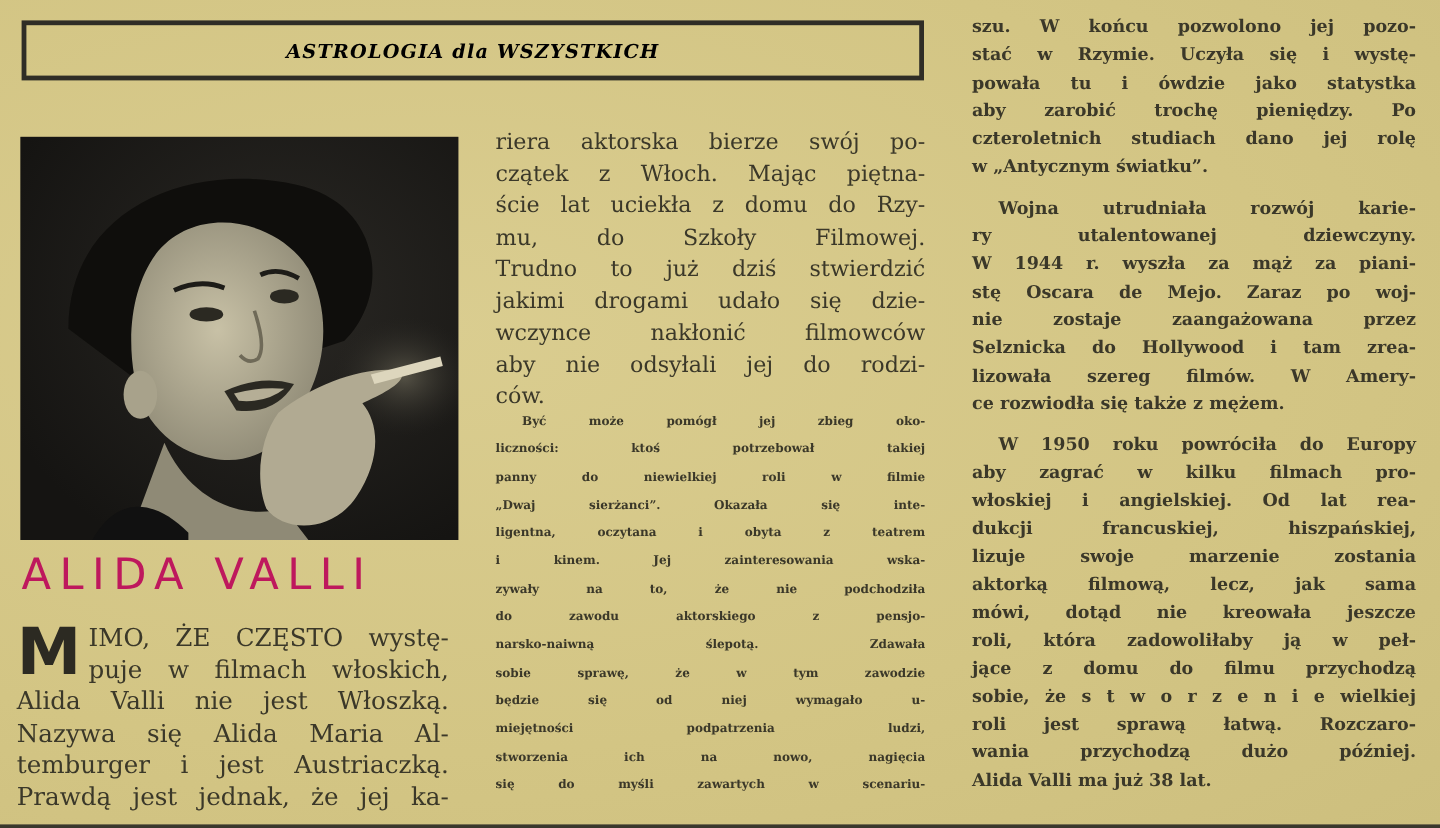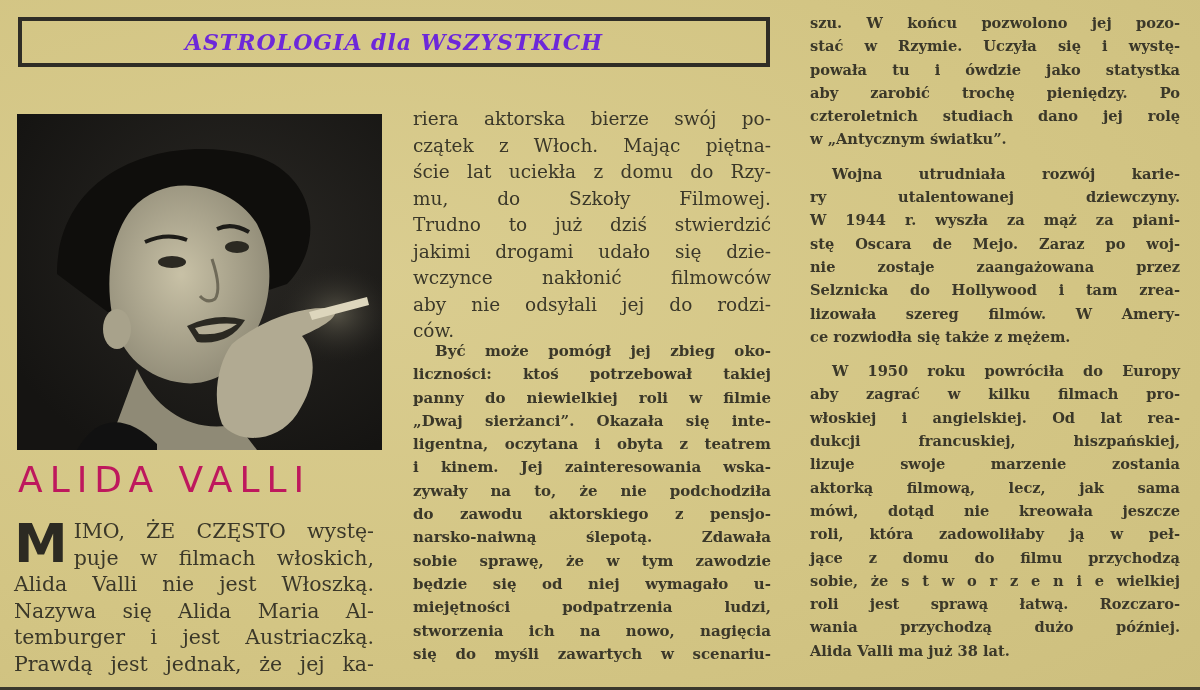--- a/index.html
+++ b/index.html
@@ -11,21 +11,21 @@
     font-family:"DejaVu Serif", serif;
   }
   .page { position:absolute; left:0; top:0; width:1200px; height:690px; }
   .header-box {
     position:absolute; left:18px; top:17px; width:752px; height:50px;
     border:4px solid #2f2d26; box-sizing:border-box;
     display:flex; align-items:center; justify-content:center;
   }
   .header-title {
     font-family:"DejaVu Serif", serif; font-weight:bold; font-style:italic;
-    font-size:22px; letter-spacing:1px; color:#6d28d9; white-space:pre;
+    font-size:16px; letter-spacing:1px; color:#000000; white-space:pre;
   }
   .photo {
     position:absolute; left:17px; top:114px; width:365px; height:336px;
     background:#1e1d1a; overflow:hidden;
   }
   .photo svg { display:block; }
   .name-headline {
     position:absolute; left:18px; top:462px; width:360px;
     font-family:"DejaVu Sans", sans-serif; font-size:36px; font-weight:normal;
     letter-spacing:7px; color:#be185d; line-height:1; white-space:nowrap;
@@ -33,21 +33,21 @@
   .col {
     position:absolute; font-family:"DejaVu Serif", serif; color:#3b3829;
     text-align:justify;
   }
   .col1 { left:14px; top:518px; width:360px; font-size:20.5px; line-height:26.5px; }
   .dropcap {
     float:left; font-family:"DejaVu Sans", sans-serif; font-size:54px; line-height:46px;
     margin:3px 6px 0 0; font-weight:bold; color:#2c2a22;
   }
   .col2 { left:413px; top:106px; width:358px; font-size:18.5px; line-height:26.5px; }
-  .col2b { left:413px; top:340px; width:358px; font-size:15px; line-height:23.3px; font-weight:bold; }
+  .col2b { left:413px; top:340px; width:358px; font-size:10px; line-height:23.3px; font-weight:bold; }
   .col3 { left:810px; top:11px; width:370px; font-size:14.6px; line-height:23.3px; font-weight:bold; }
   .indent { text-indent:22px; }
   .gap { height:11px; }
   .line { display:block; text-align:justify; text-align-last:justify; }
   .line.last { text-align-last:left; }
   .bottom-rule { position:absolute; left:0; top:687px; width:1200px; height:3px; background:#3a382d; }
 </style>
 </head>
 <body>
 

